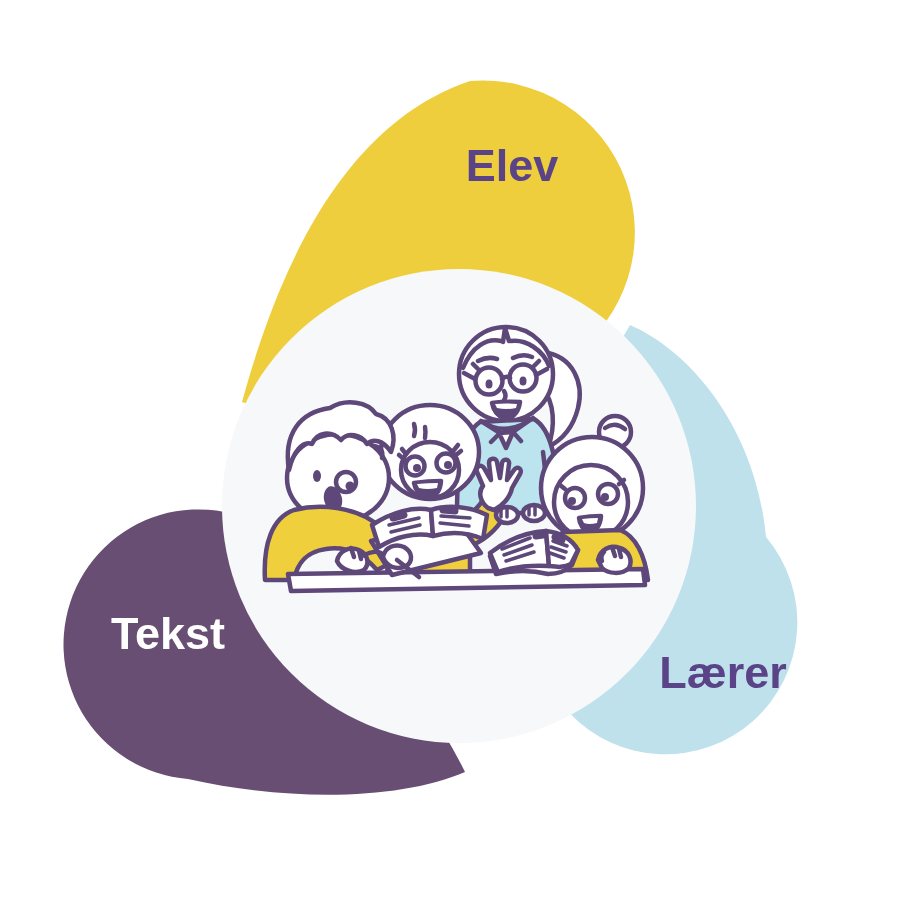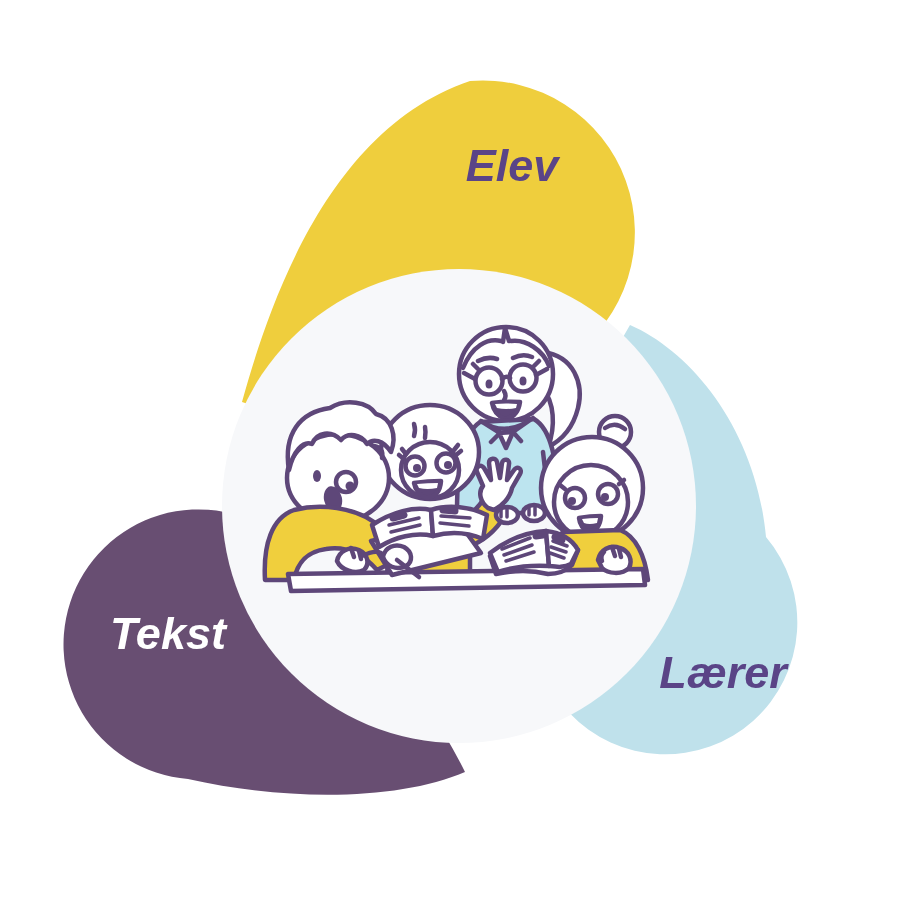--- a/index.html
+++ b/index.html
@@ -1,16 +1,16 @@
 <!DOCTYPE html>
 <html><head>
 <meta charset="utf-8">
 <style>
   html,body{margin:0;padding:0;background:#ffffff;}
-  .stage{width:905px;height:905px;position:relative;background:#ffffff;overflow:hidden;font-style:italic;}
+  .stage{width:905px;height:905px;position:relative;background:#ffffff;overflow:hidden;}
   svg{display:block;}
   .label{font-family:"Liberation Sans",sans-serif;font-weight:700;font-size:45px;letter-spacing:0px;}
 </style>
 </head>
 <body>
 
 <div class="stage">
 <svg viewBox="0 0 905 905" width="905" height="905">
 
   <path d="M 242 402 C 270 300, 330 128, 470 81 A 152 152 0 0 1 570 357 C 520 420, 350 440, 242 402 Z" fill="#EFCE3D"></path>

